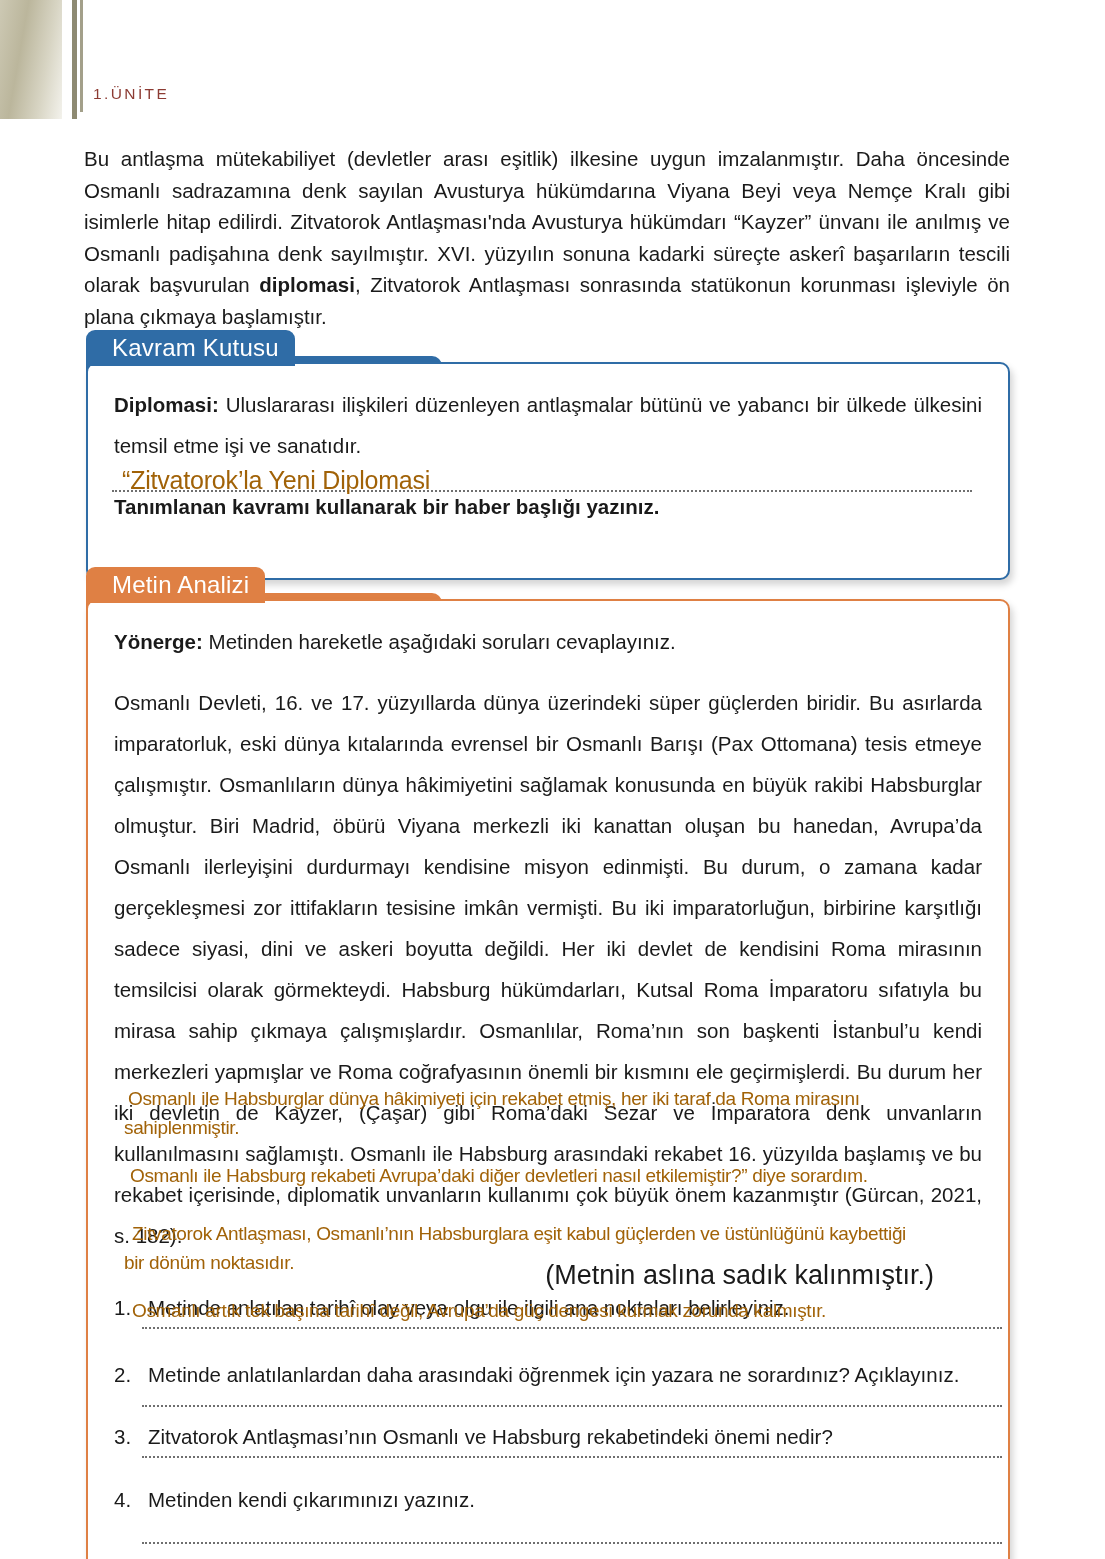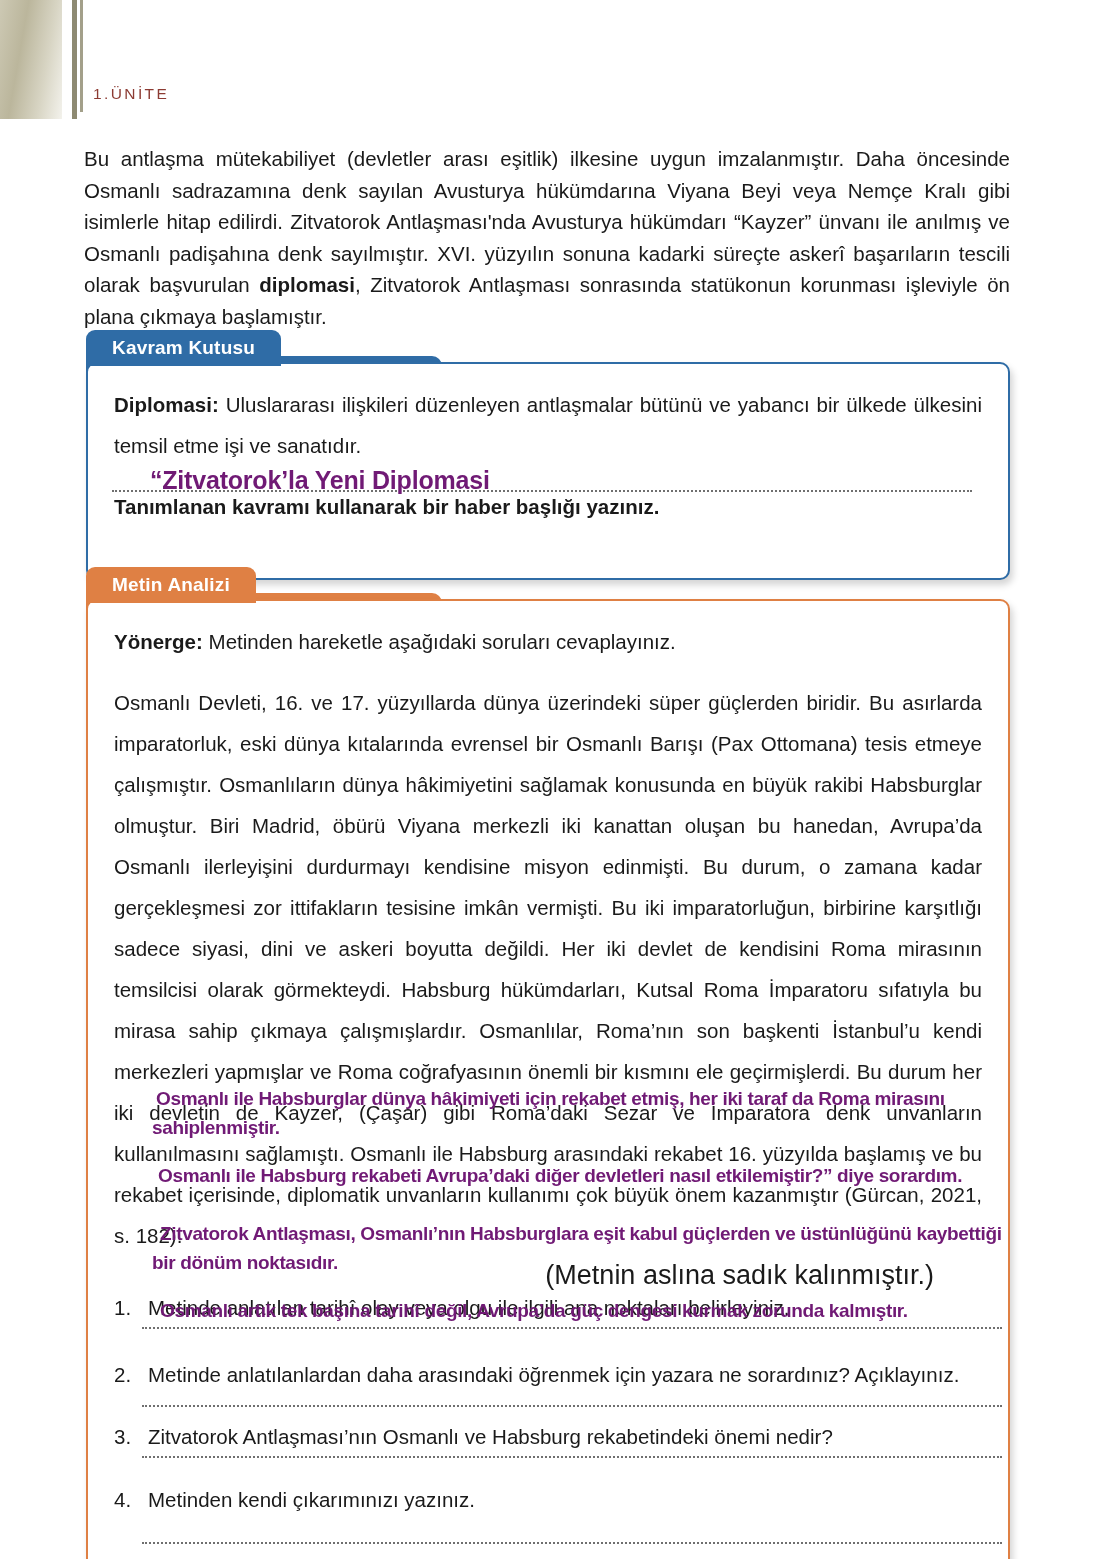--- a/index.html
+++ b/index.html
@@ -61,24 +61,24 @@
   .callout {
     position: absolute;
     left: 86px;
     width: 924px;
   }
   .callout .tab {
     position: relative;
     z-index: 3;
     display: inline-block;
     border-radius: 9px 9px 0 0;
-    padding: 7px 26px 7px 26px;
+    padding: 7px 16px 7px 26px;
     color: #ffffff;
-    font-size: 19px;
-    font-weight: bold;
+    font-size: 24px;
+    font-weight: normal;
     letter-spacing: .2px;
     line-height: 22px;
   }
   .callout .backing {
     position: absolute;
     left: 0;
     width: 356px;
     border-radius: 10px;
     z-index: 1;
   }
@@ -142,28 +142,27 @@
   
   .dotline {
     border-bottom: 2px dotted #6f6f6f;
     height: 0;
     margin: 0;
   }
 
   
   .ans {
     position: absolute;
-    color: #701a75;
-    font-weight: bold;
+    color: #a16207;
+    font-weight: normal;
     font-size: 19px;
     line-height: 22px;
     letter-spacing: -0.35px;
     white-space: nowrap;
     z-index: 6;
-    margin-left: 28px;
   }
 
   
   #kavram-answer {
     position: absolute;
     left: 122px;
     top: 466px;
     font-size: 25px;
     line-height: 28px;
     letter-spacing: -0.2px;

